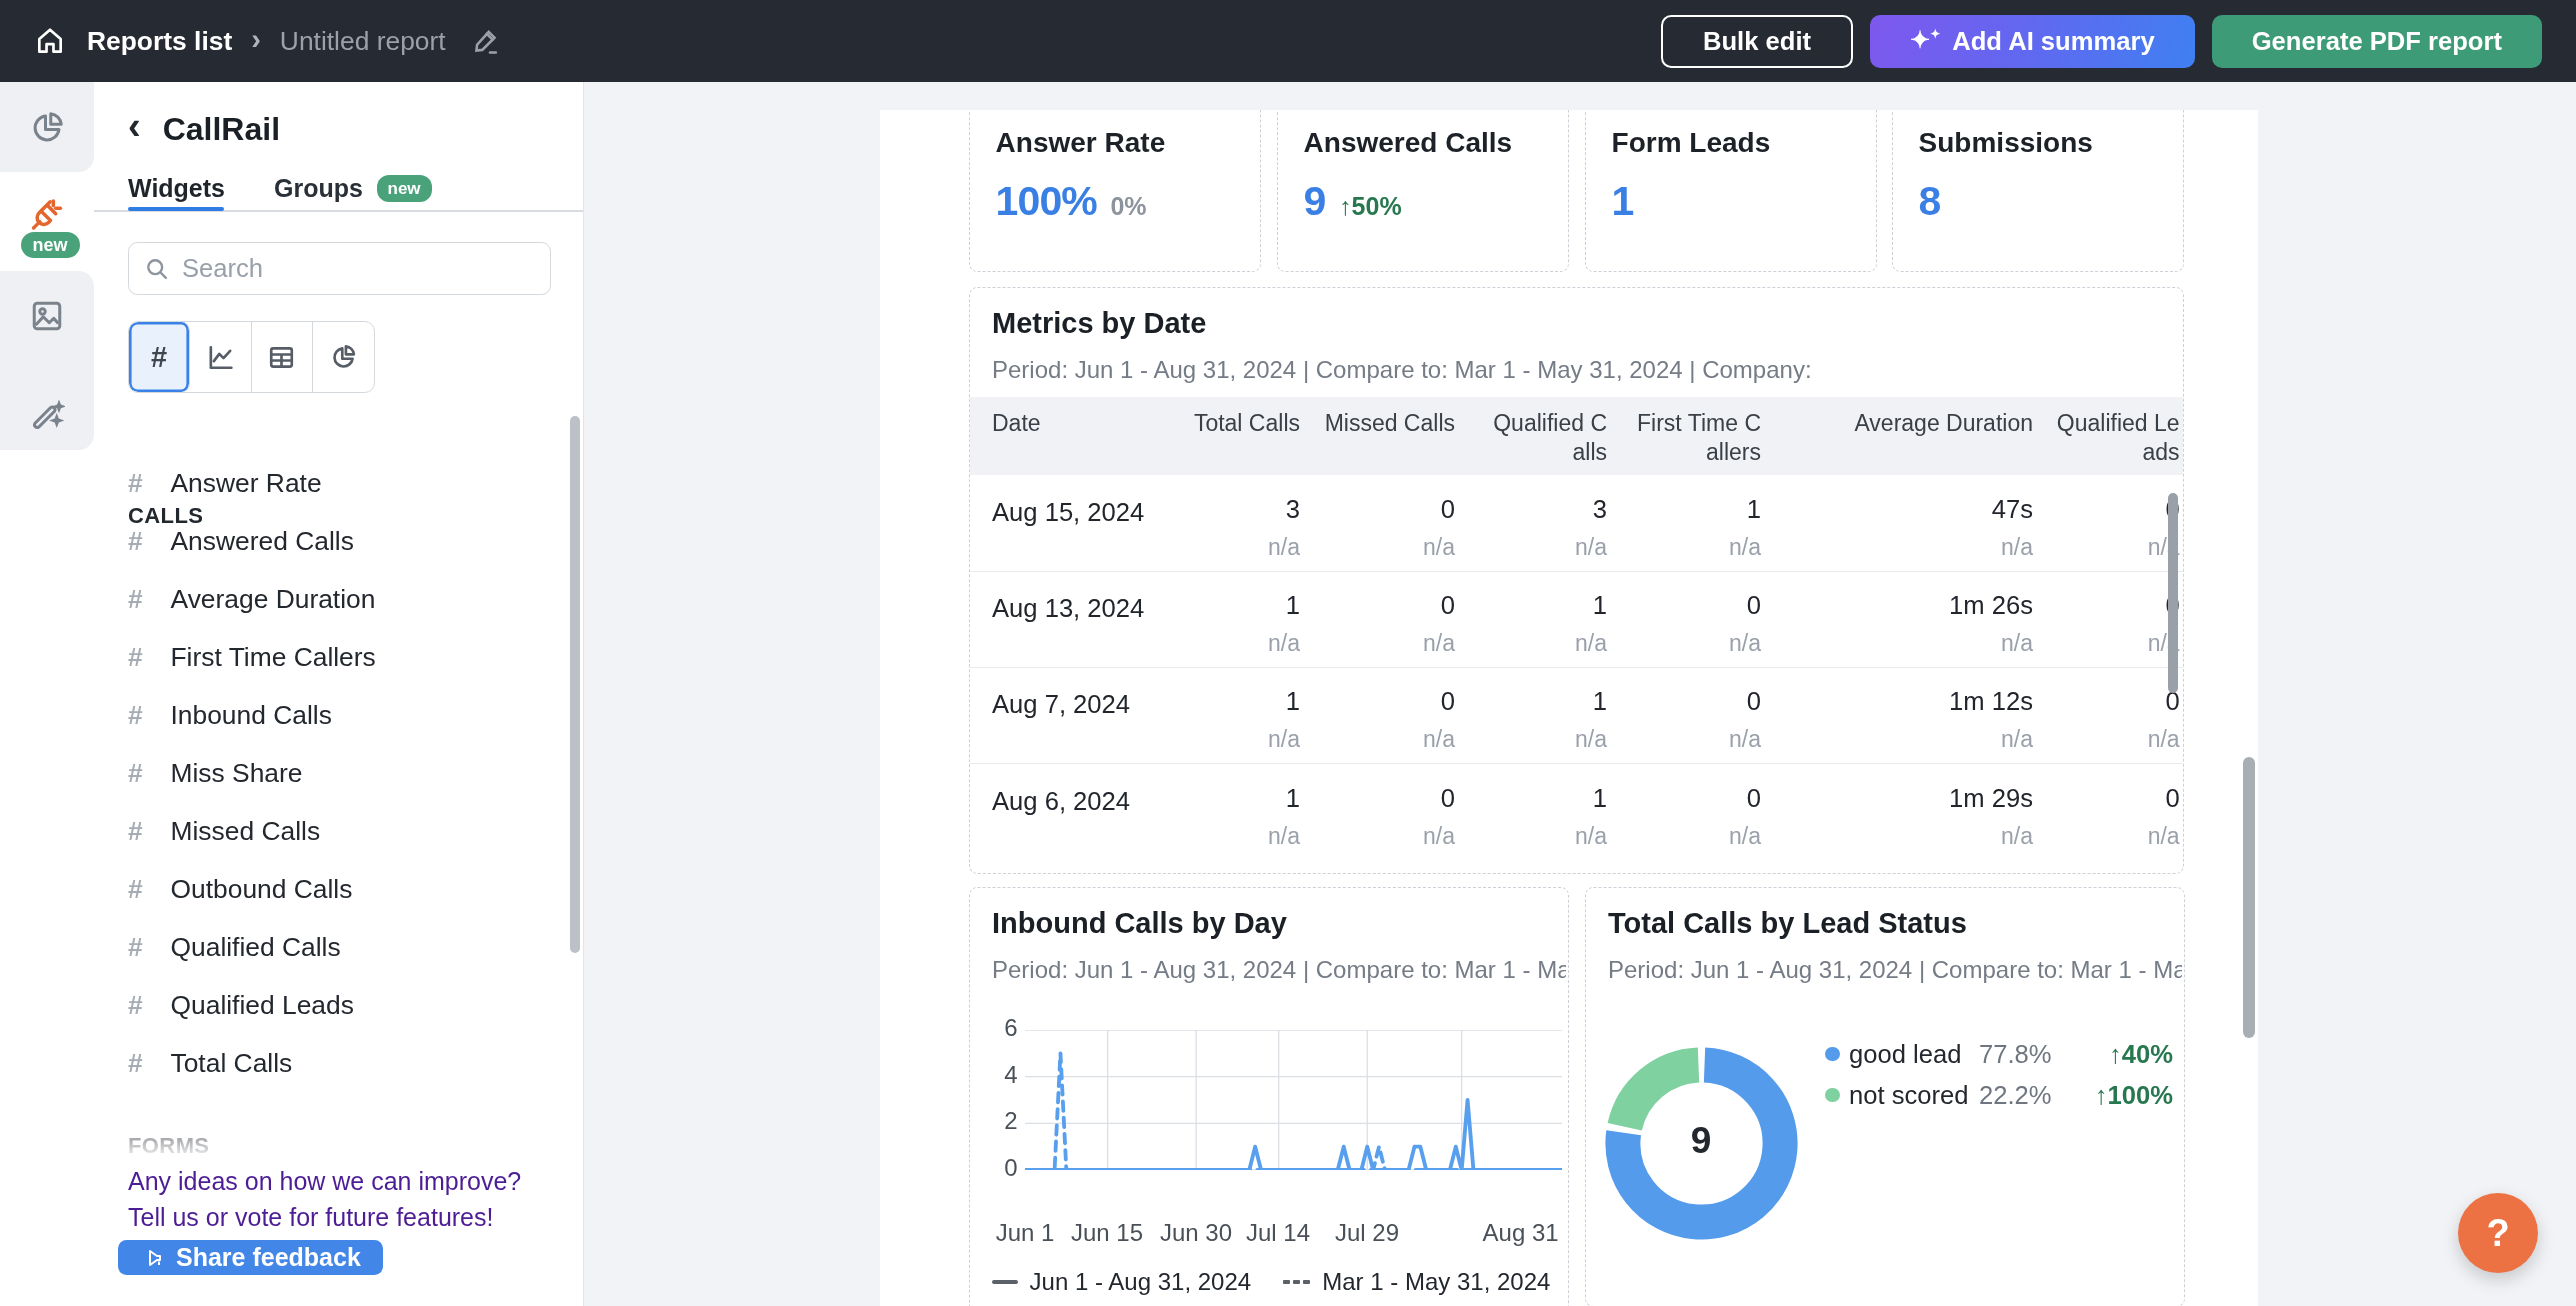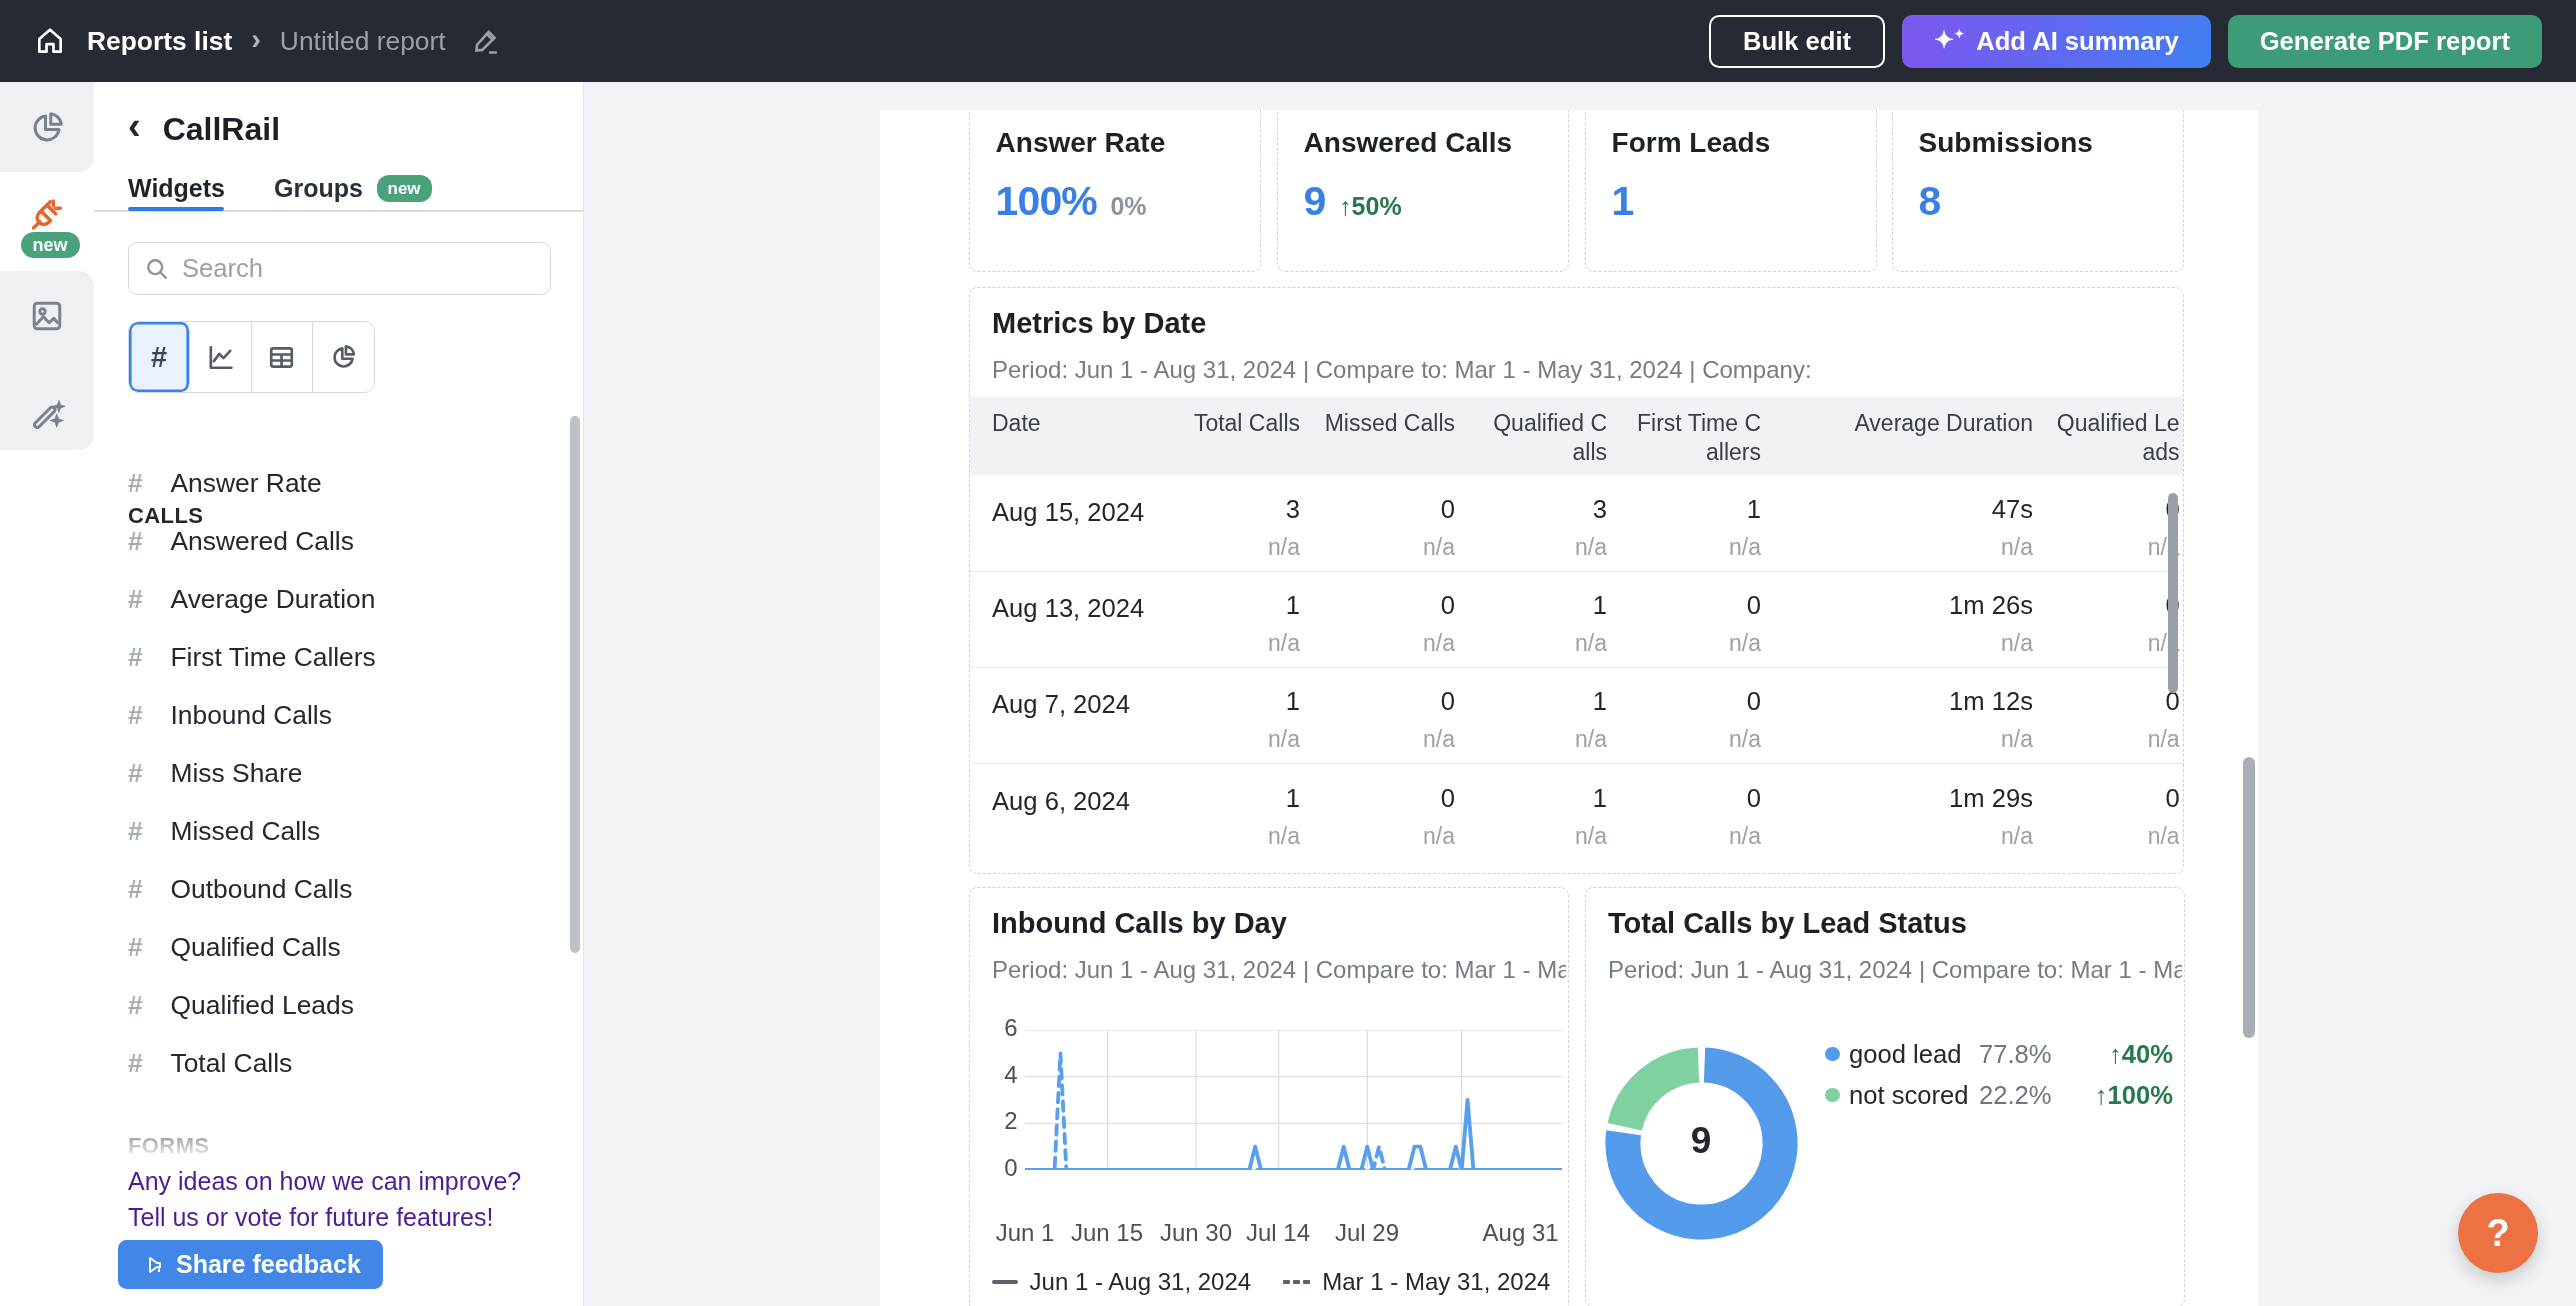--- a/index.html
+++ b/index.html
@@ -10,21 +10,21 @@
   
   #topbar { position:absolute; left:0; top:0; width:2576px; height:82px; background:#262a32;
     display:flex; align-items:center; justify-content:space-between; padding:0 34px; z-index:50; }
   .crumbs { display:flex; align-items:center; gap:19px; }
   .crumb-home { width:34px; height:34px; display:flex; align-items:center; }
   .crumb-main { color:#ffffff; font-size:26.4px; font-weight:700; }
   .crumb-sep { color:#aeb4bd; font-size:29px; font-weight:700; margin-top:-3.4px;}
   .crumb-current { color:#9aa1ab; font-size:26.4px; font-weight:400; }
   .topbar-actions { display:flex; align-items:center; gap:17px; }
   .tb-btn { height:53px; border-radius:10.2px; display:flex; align-items:center; gap:12px;
-    font-size:25.6px; font-weight:700; color:#fff; padding:0 32px; cursor:pointer; border:none; background:none;
+    font-size:25.6px; font-weight:700; color:#fff; padding:0 40px; cursor:pointer; border:none; background:none;
     font-family:"Liberation Sans", sans-serif;}
   .tb-btn.outline { border:2.1px solid #ffffff; background:transparent; }
   .tb-btn.ai { background:linear-gradient(108deg,#7e58ee 0%, #6168f0 48%, #3f80f2 100%); }
   .tb-btn.green { background:#3e9b77; }
   .sparkle { font-size:24px; line-height:1; position:relative; top:-0.9px;}
   .sparkle small{ font-size:12px; vertical-align:top;}
 
   
   #rail { position:absolute; left:0; top:82px; width:94px; height:1225px; background:#ffffff; z-index:20; }
   .rail-block { position:absolute; left:0; width:94px; background:#eef0f4; }
@@ -62,21 +62,21 @@
   .sb-section { position:absolute; left:34px; font-size:22px; font-weight:800; color:#23272e; letter-spacing:0.4px;}
   .sb-items { position:absolute; left:0; top:372px; width:490px; }
   .s-item { height:58px; display:flex; align-items:center; padding-left:34px; gap:22px; cursor:pointer;}
   .s-item .hash { color:#a6acb4; font-size:26.4px; font-weight:700; width:20.5px;}
   .s-item .lbl { color:#23272e; font-size:26.4px; }
   .sb-fade { position:absolute; left:0; top:1023px; width:489px; height:56px;
     background:linear-gradient(to bottom, rgba(255,255,255,0), #ffffff); z-index:3;}
   .sb-feedback { position:absolute; left:0; top:1078px; width:489px; height:147px; background:#fff; z-index:4;}
   .fb-line { position:absolute; left:34px; font-size:25px; color:#4c1d95; }
   .fb-btn { position:absolute; left:24px; top:80px; background:#4287e7; color:#fff; font-size:25px; font-weight:700;
-    border:none; border-radius:8.5px; padding:10px 22px; display:flex; align-items:center; gap:12px; cursor:pointer;
+    border:none; border-radius:8.5px; padding:3px 22px; display:flex; align-items:center; gap:12px; cursor:pointer;
     font-family:"Liberation Sans", sans-serif;}
   .sb-scroll { position:absolute; left:476px; top:334px; width:10.2px; height:537px; background:#bcc1c8; border-radius:5.1px; cursor:pointer;}
 
   
   #main { position:absolute; left:583px; top:82px; width:1993px; height:1225px; background:#f2f3f6; }
   #canvas { position:absolute; left:297px; top:28px; width:1378px; height:1197px; background:#ffffff; overflow:hidden; }
   .dashed { border:1.7px dashed #ccd1d8; border-radius:8.5px; background:#fff; }
 
   
   .kpi-card { position:absolute; top:-15.4px; height:177px; width:292px; padding:31px 25.6px; }

